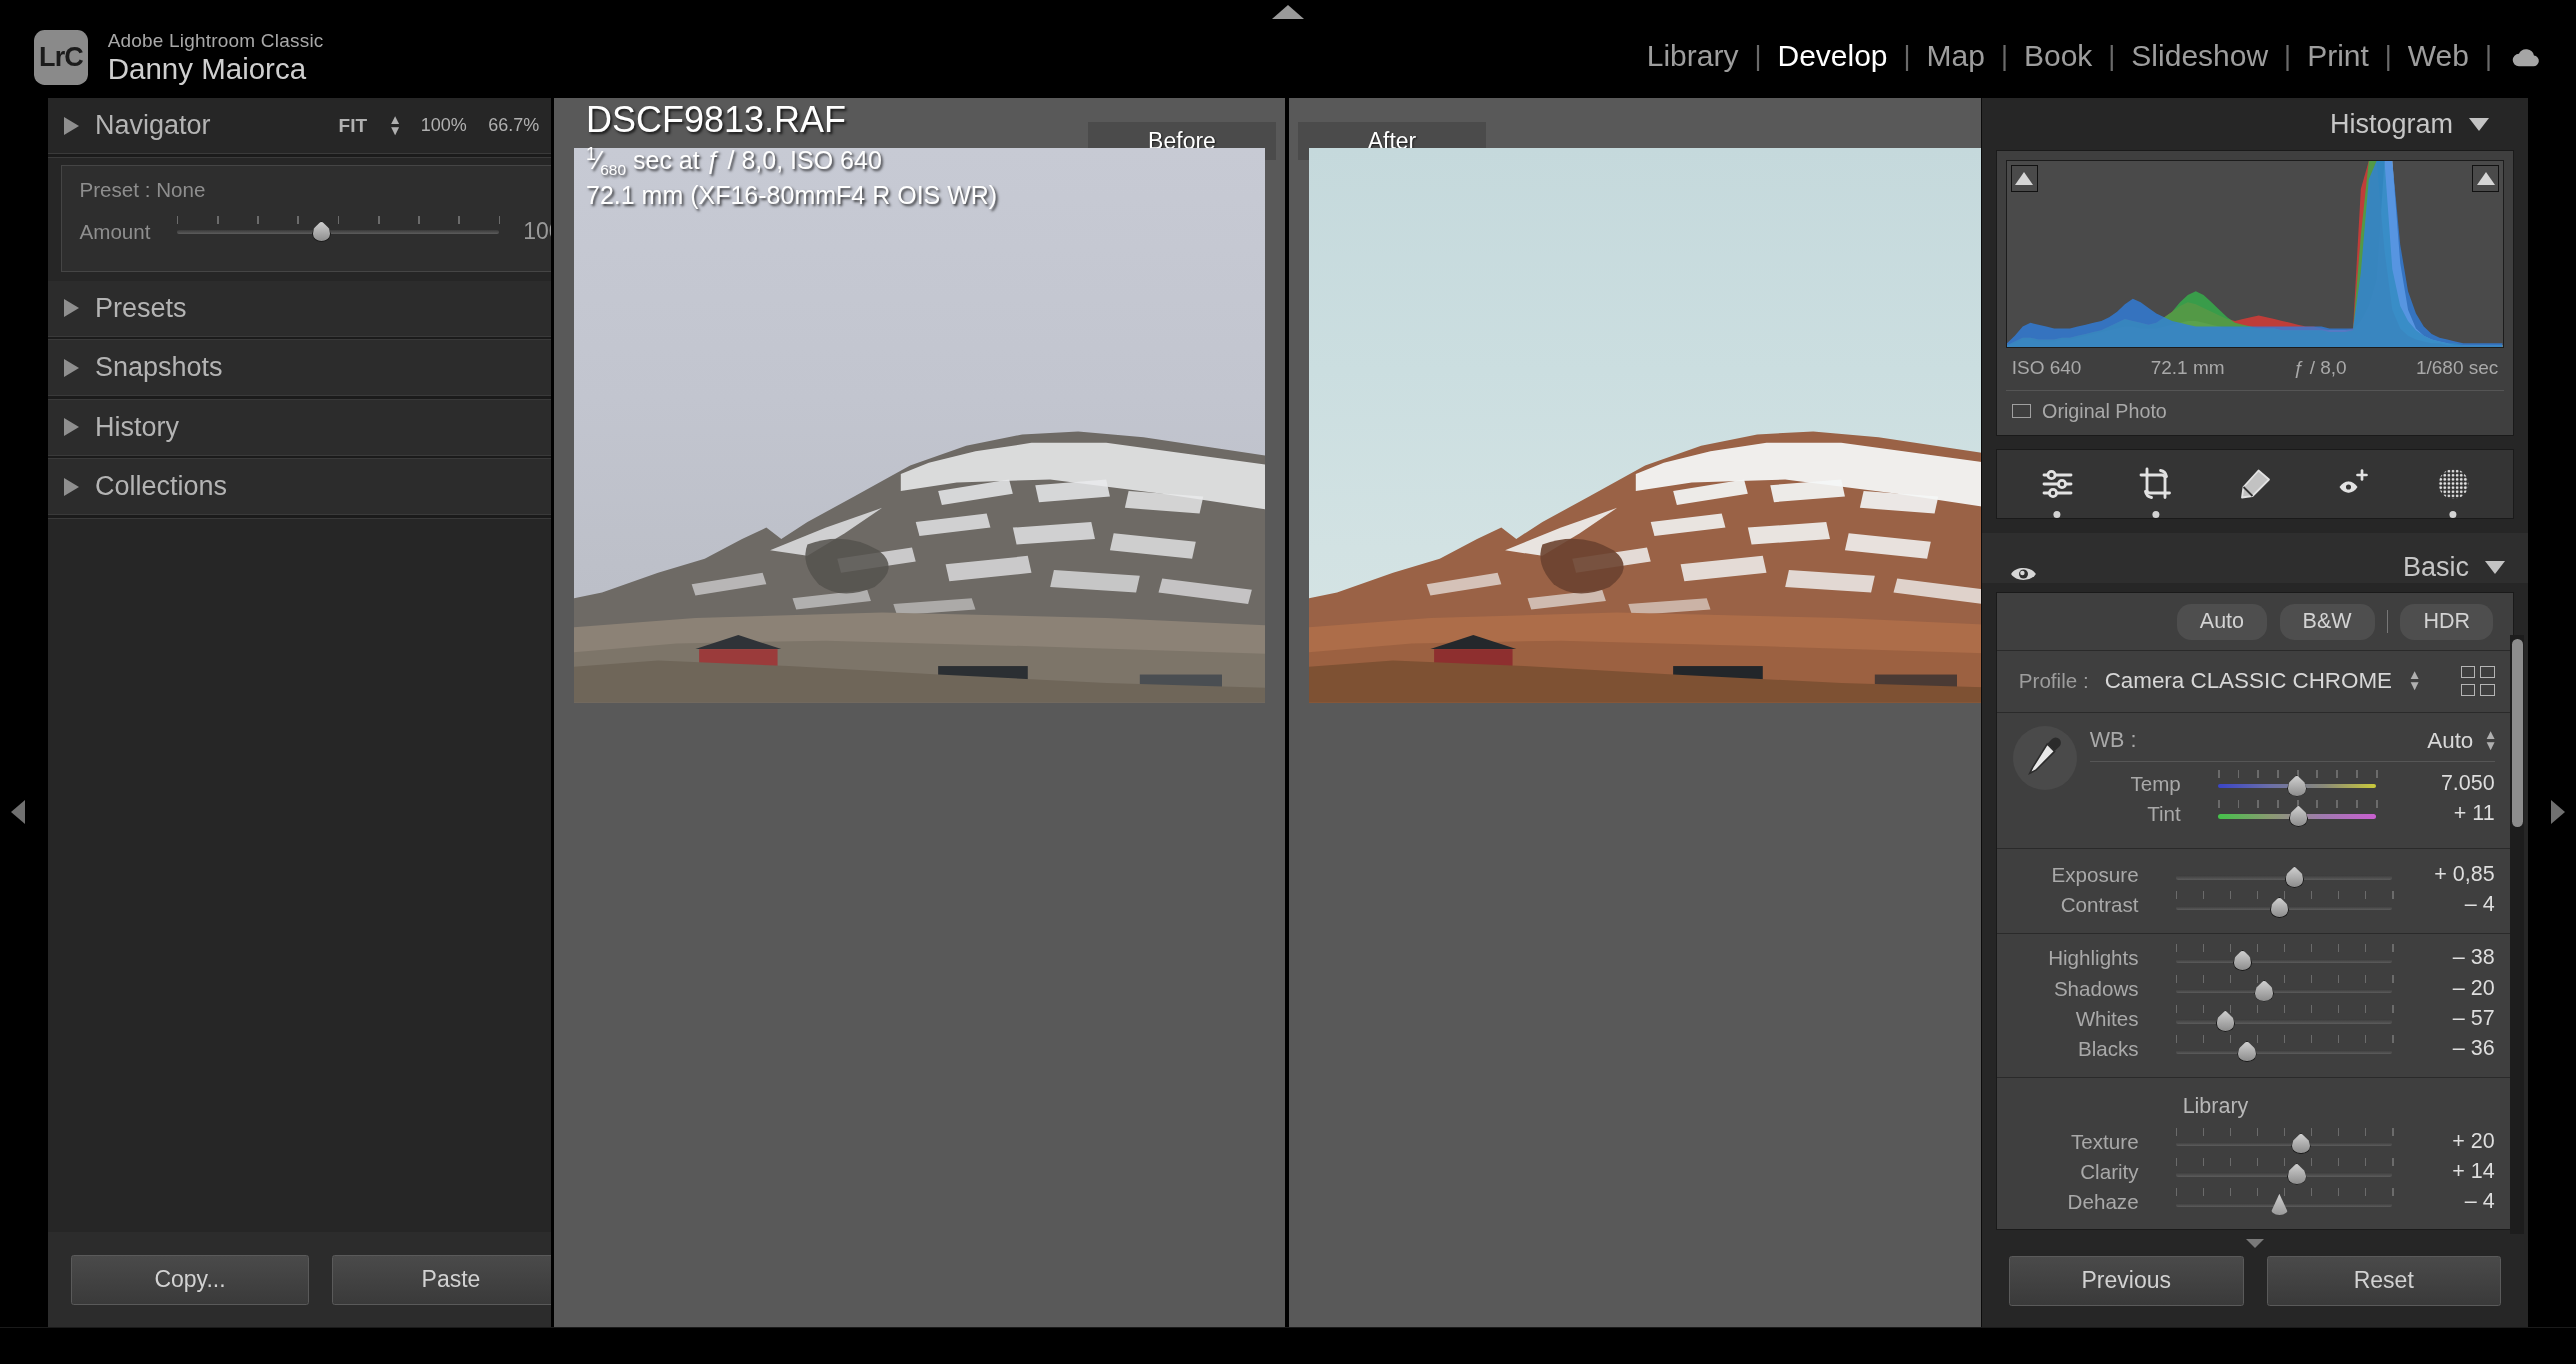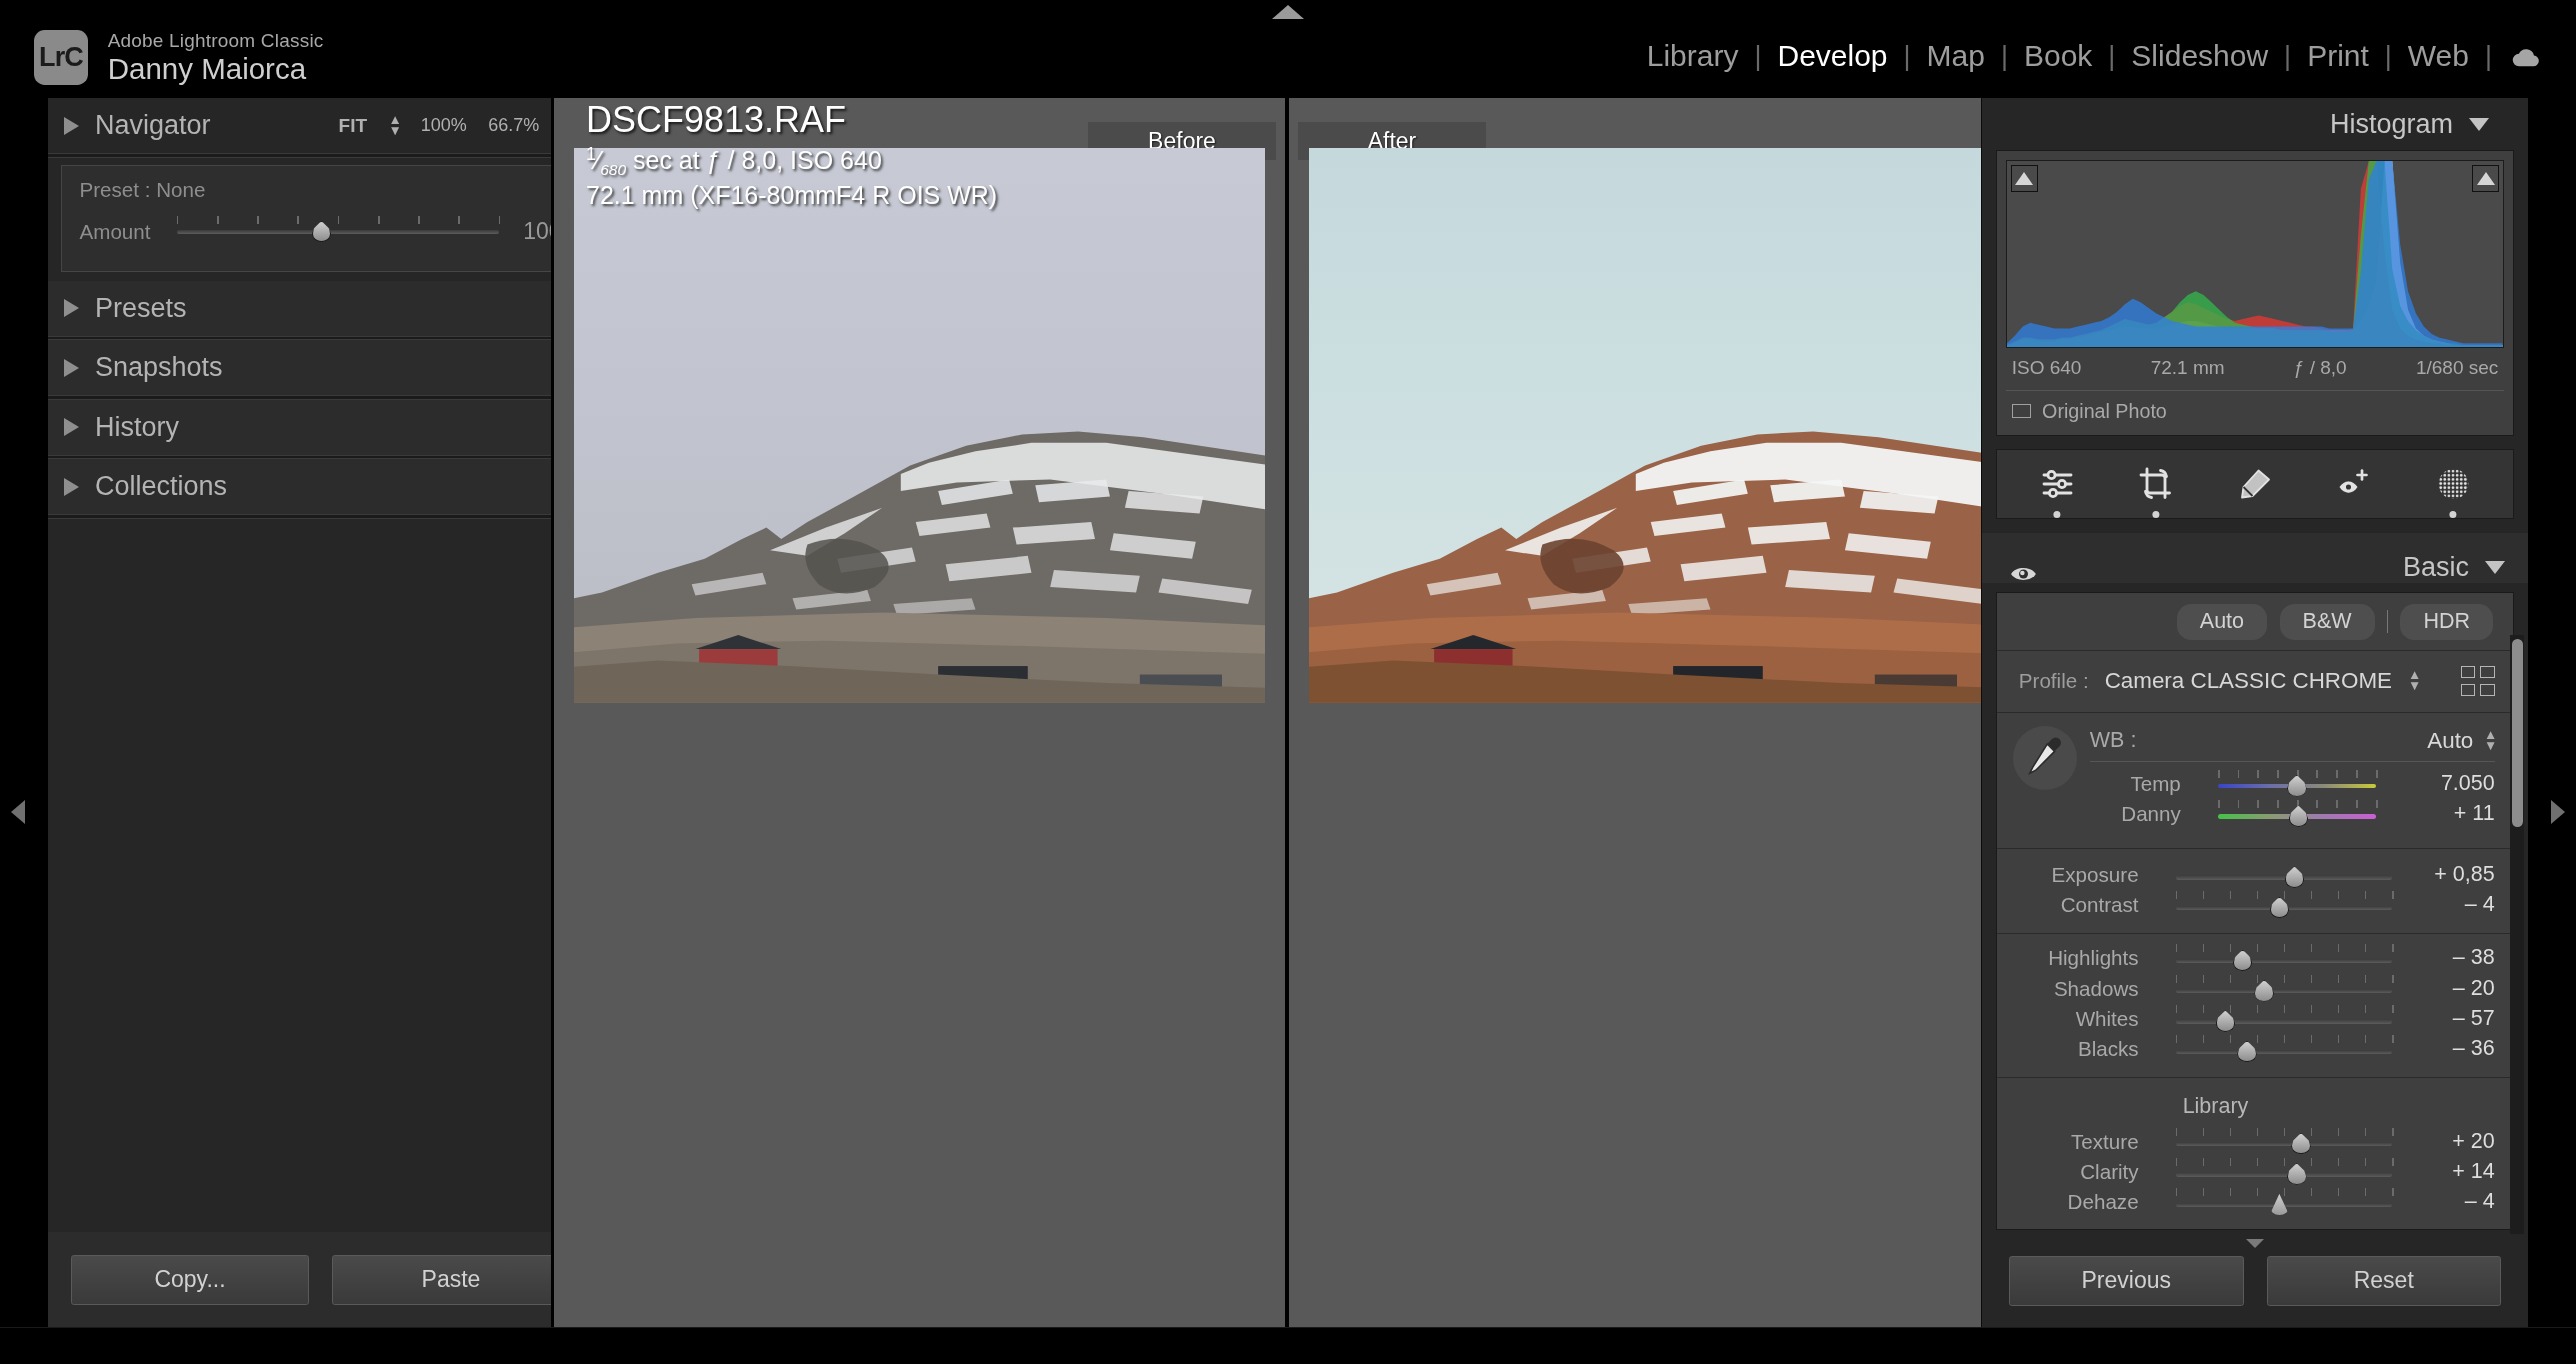--- a/index.html
+++ b/index.html
@@ -154,21 +154,21 @@
 
   .overlay-info {
     position: absolute; left: 32px; top: 0px; color: #fff;
     text-shadow: 1.8px 1.8px 2.7px rgba(0,0,0,.75); line-height: 1.22;
     pointer-events: none;
   }
   .oi-title { font-size: 36px; margin-bottom: 1.8px; }
   .oi-line { font-size: 25px; }
   .frac { display: inline-block; }
   .frac sup { font-size: .72em; }
-  .frac sub { font-size: .62em; font-style: italic; }
+  .frac sub { font-size: .62em; }
 
   .bottom-handle {
     position: absolute; left: 0; bottom: -38px; width: 100%; height: 38px;
     display: flex; align-items: center; justify-content: center;
   }
   .dot-tri { display: grid; grid-template-columns: repeat(7, 5.4px); gap: 3.6px; }
   .dot-tri i { width: 3.6px; height: 3.6px; background: #6c6c6c; border-radius: 50%; }
   .dot-tri i.off { background: transparent; }
 
   
@@ -652,21 +652,21 @@
                         <i style="left:75%"></i>
                         <i style="left:87.5%"></i>
                         <i style="left:100%"></i>
                       </span>
                       <span class="slider-line temp-line"></span>
                       <span class="knob" style="left:50%"></span>
                     </span>
                     <span class="val" style="width: 98px;">7.050</span>
                   </div>
                   <div class="srow" style="padding: 1.8px 0px 3.6px;">
-                    <span class="lbl" style="width: 107px;">Danny</span>
+                    <span class="lbl" style="width: 107px;">Tint</span>
                     <span class="slider-track">
                       <span class="slider-ticks">
                         <i style="left:0%"></i>
                         <i style="left:12.5%"></i>
                         <i style="left:25%"></i>
                         <i style="left:37.5%"></i>
                         <i style="left:50%"></i>
                         <i style="left:62.5%"></i>
                         <i style="left:75%"></i>
                         <i style="left:87.5%"></i>

